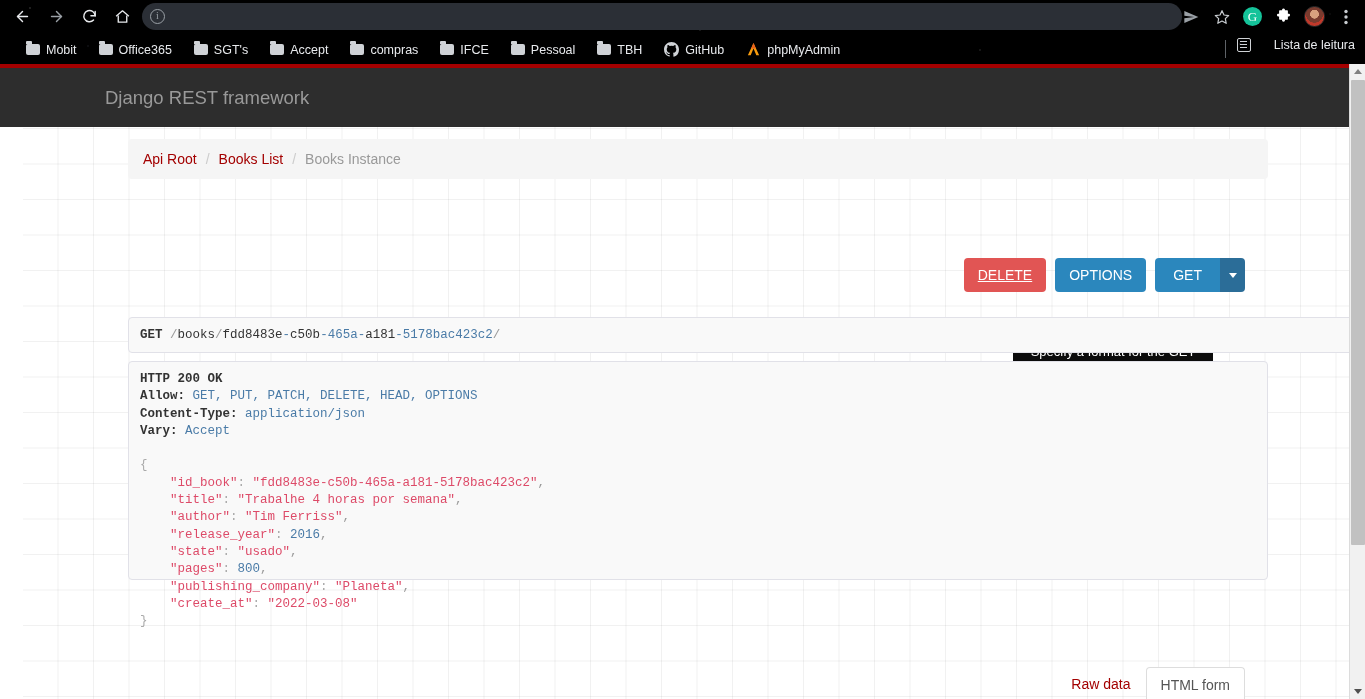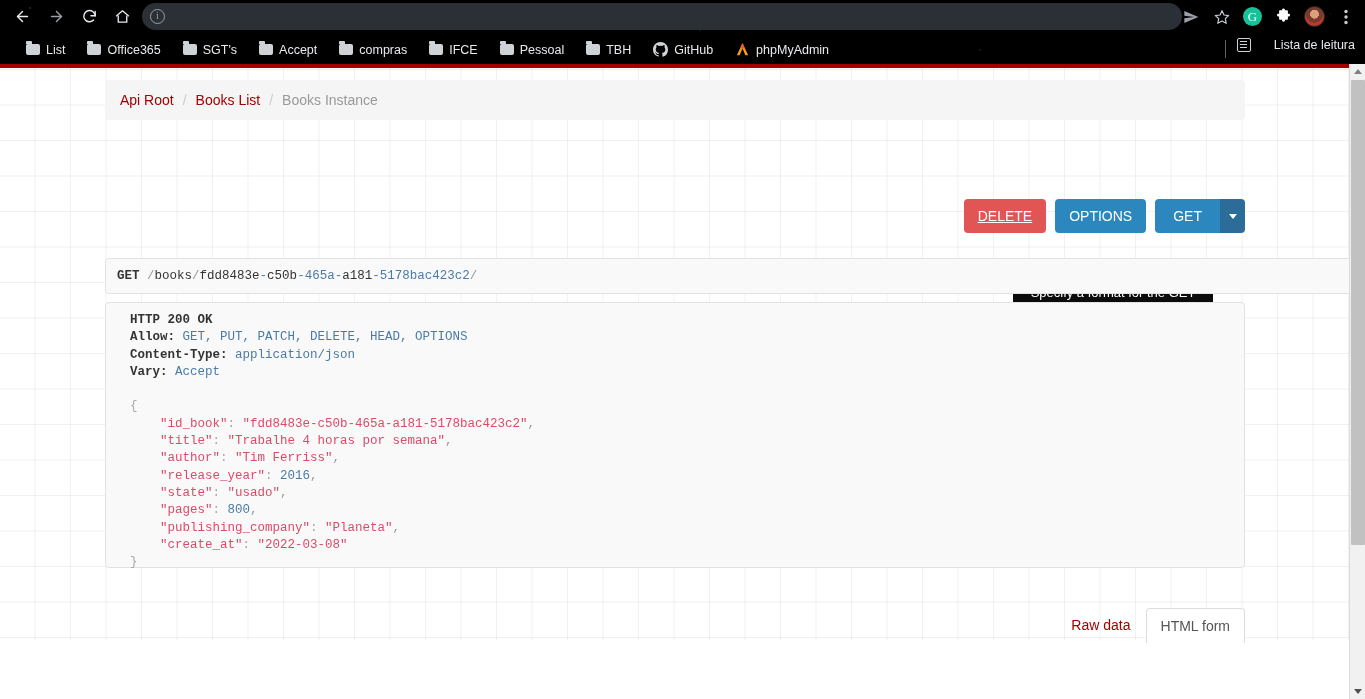--- a/index.html
+++ b/index.html
@@ -131,20 +131,21 @@
 
   .content-area {
     position: relative;
     height: 572px;
     background-color: #ffffff;
     background-image:
       linear-gradient(to right, rgba(0,0,0,0.055) 1px, transparent 1px),
       linear-gradient(to bottom, rgba(0,0,0,0.055) 1px, transparent 1px);
     background-size: 35.5px 35.5px;
     background-position: -1px 1px;
+    margin-left: 23px;
   }
 
   .breadcrumb {
     position: absolute; left: 105px; top: 12px;
     width: 1140px; height: 40px;
     background: #f5f5f5;
     border-radius: 4px;
     display: flex; align-items: center;
     padding-left: 15px;
     font-size: 14px;
@@ -213,25 +214,25 @@
     white-space: nowrap;
   }
   .req-method { color: #333; font-weight: bold; }
   .req-sep { color: #999999; }
   .req-seg { color: #333333; }
   .req-hl { color: #4a7ba7; }
 
   
   .response-box {
     position: absolute; left: 105px; top: 234px;
-    width: 1140px; height: 266px;
+    width: 1140px; height: 219px;
     background: #f9f9f9;
     border: 1px solid #e1e1e8;
     border-radius: 4px;
-    padding: 9px 24px;
+    padding: 9px 11px;
     font-family: "Liberation Mono", monospace;
     font-size: 12.5px;
     line-height: 17.3px;
     white-space: pre;
     color: #333333;
   }
   .hdr-key { font-weight: bold; color: #333333; }
   .hdr-val { color: #4a7ba7; }
   .j-punc { color: #aaaaaa; }
   .j-str  { color: #dd4a68; }
@@ -338,21 +339,21 @@
           <circle cx="2" cy="2.5" r="1.7"></circle>
           <circle cx="2" cy="8" r="1.7"></circle>
           <circle cx="2" cy="13.5" r="1.7"></circle>
         </svg>
     </div>
   </div>
 
   <div class="bookmarks">
     <div class="bm">
       <span class="folder-ico"></span>
-      <span class="bm-label">List</span>
+      <span class="bm-label">Mobit</span>
     </div>
     <div class="bm">
       <span class="folder-ico"></span>
       <span class="bm-label">Office365</span>
     </div>
     <div class="bm">
       <span class="folder-ico"></span>
       <span class="bm-label">SGT's</span>
     </div>
     <div class="bm">
@@ -393,20 +394,23 @@
   <div class="reading-list">
     <span class="rl-ico"></span>
     <span class="bm-label">Lista de leitura</span>
   </div>
 </div>
 
 <div class="page">
 
   <div class="red-bar"></div>
 
+  <div class="drf-navbar">
+    <span class="drf-brand">Django REST framework</span>
+  </div>
 
   <div class="content-area">
 
     <nav class="breadcrumb">
       <a class="bc-link" href="#">Api Root</a>
       <span class="bc-sep">/</span>
       <a class="bc-link" href="#">Books List</a>
       <span class="bc-sep">/</span>
       <span class="bc-active">Books Instance</span>
     </nav>

